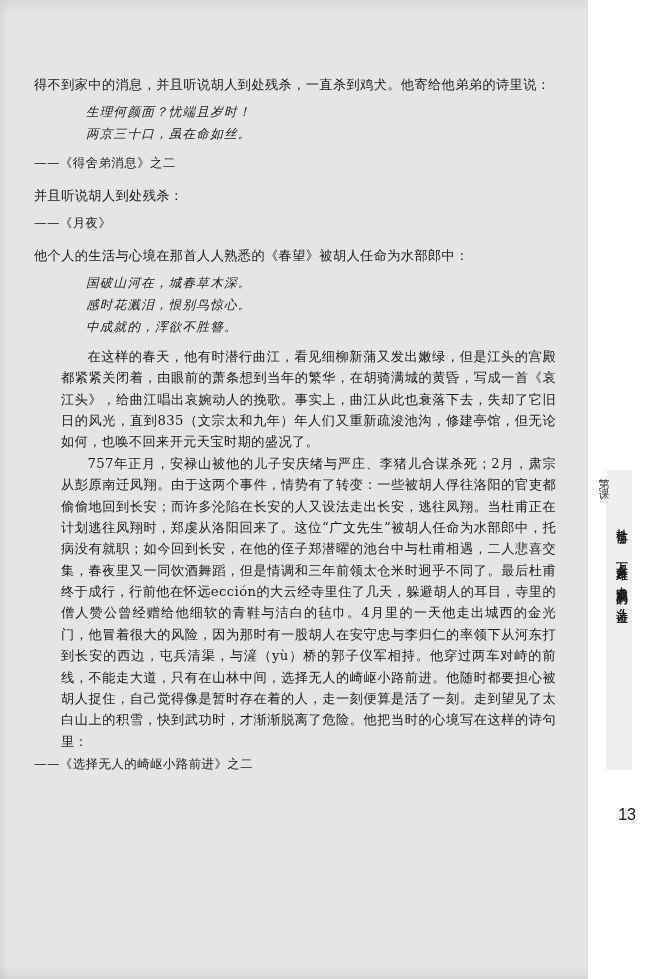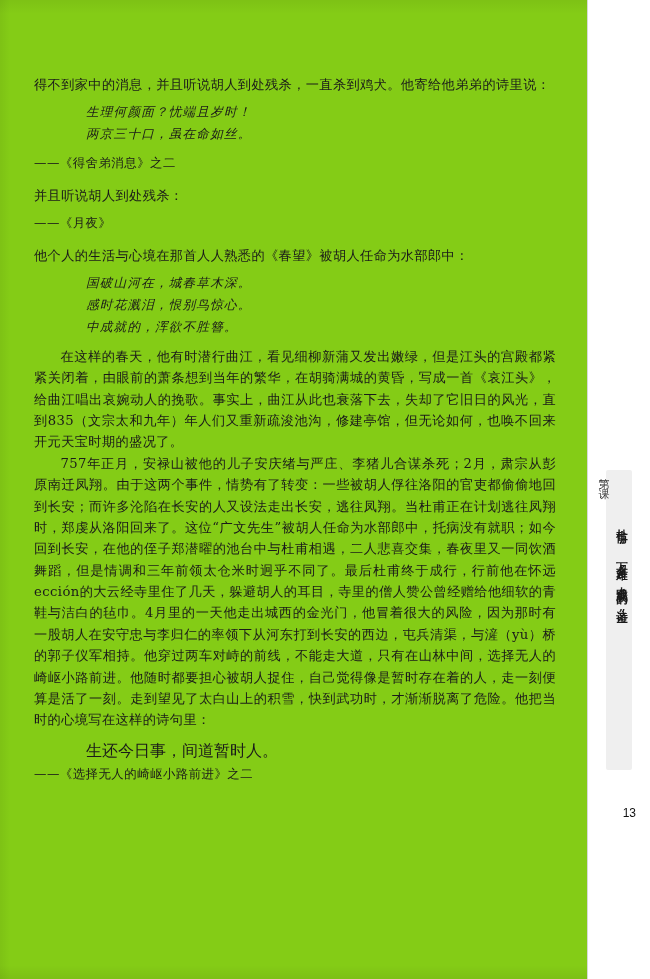--- a/index.html
+++ b/index.html
@@ -13,21 +13,21 @@
     position: relative;
     font-family: "DejaVu Serif", "Liberation Serif", serif;
     color: #1a1a1a;
     overflow: hidden;
   }
 
   
   .page {
     position: absolute;
     inset: 0;
-    background: #84cc16;
+    background: #e5e5e5;
   }
 
   
   .content {
     position: absolute;
     left: 34px;
     top: 74px;
     width: 522px;
   }
 
@@ -66,20 +66,21 @@
     font-size: 12.4px;
     line-height: 1.6;
     margin: 2px 0 12px 0;
     letter-spacing: 0.5px;
     padding-right: 4px;
   }
 
   
   .body-block .para {
     margin-bottom: 0;
+    margin-left: 27px;
   }
 
   
   .final-poem {
     margin-top: 10px;
     padding-left: 52px;
   }
 
   
   .sidebar {
@@ -121,21 +122,21 @@
     top: 520px;
     font-size: 11.5px;
     letter-spacing: 2px;
     font-weight: bold;
     color: #1a1a1a;
   }
   .page-number {
     position: absolute;
     right: 14px;
     top: 806px;
-    font-size: 12px;
+    font-size: 16px;
     font-family: "Liberation Sans", sans-serif;
     color: #111;
   }
 
   
   .edge-top, .edge-bottom {
     position: absolute;
     left: 0; right: 0;
     height: 14px;
     background: linear-gradient(to bottom, rgba(0,0,0,0.05), rgba(0,0,0,0));
@@ -181,23 +182,20 @@
       <div class="line">国破山河在，城春草木深。</div>
       <div class="line">感时花溅泪，恨别鸟惊心。</div>
       <div class="line">中成就的，浑欲不胜簪。</div>
     </div>
 
     <div class="body-block">
       <p class="para indent">在这样的春天，他有时潜行曲江，看见细柳新蒲又发出嫩绿，但是江头的宫殿都紧紧关闭着，由眼前的萧条想到当年的繁华，在胡骑满城的黄昏，写成一首《哀江头》，给曲江唱出哀婉动人的挽歌。事实上，曲江从此也衰落下去，失却了它旧日的风光，直到835（文宗太和九年）年人们又重新疏浚池沟，修建亭馆，但无论如何，也唤不回来开元天宝时期的盛况了。</p>
       <p class="para indent">757年正月，安禄山被他的儿子安庆绪与严庄、李猪儿合谋杀死；2月，肃宗从彭原南迁凤翔。由于这两个事件，情势有了转变：一些被胡人俘往洛阳的官吏都偷偷地回到长安；而许多沦陷在长安的人又设法走出长安，逃往凤翔。当杜甫正在计划逃往凤翔时，郑虔从洛阳回来了。这位“广文先生”被胡人任命为水部郎中，托病没有就职；如今回到长安，在他的侄子郑潜曜的池台中与杜甫相遇，二人悲喜交集，春夜里又一同饮酒舞蹈，但是情调和三年前领太仓米时迥乎不同了。最后杜甫终于成行，行前他在怀远ección的大云经寺里住了几天，躲避胡人的耳目，寺里的僧人赞公曾经赠给他细软的青鞋与洁白的毡巾。4月里的一天他走出城西的金光门，他冒着很大的风险，因为那时有一股胡人在安守忠与李归仁的率领下从河东打到长安的西边，屯兵清渠，与滻（yù）桥的郭子仪军相持。他穿过两车对峙的前线，不能走大道，只有在山林中间，选择无人的崎岖小路前进。他随时都要担心被胡人捉住，自己觉得像是暂时存在着的人，走一刻便算是活了一刻。走到望见了太白山上的积雪，快到武功时，才渐渐脱离了危险。他把当时的心境写在这样的诗句里：</p>
     </div>
 
-    <div class="final-poem">
-      <div class="line">生还今日事，间道暂时人。</div>
-    </div>
     <div class="source">——《选择无人的崎岖小路前进》之二</div>
 
   </div>
 
   <div class="sidebar">
     <div class="side-band"></div>
     <div class="vert-text vert-chapter">第一课</div>
     <div class="vert-text vert-title">杜甫：“万方多难”中成就的“诗圣”</div>
     <div class="page-number">13</div>
   </div>

